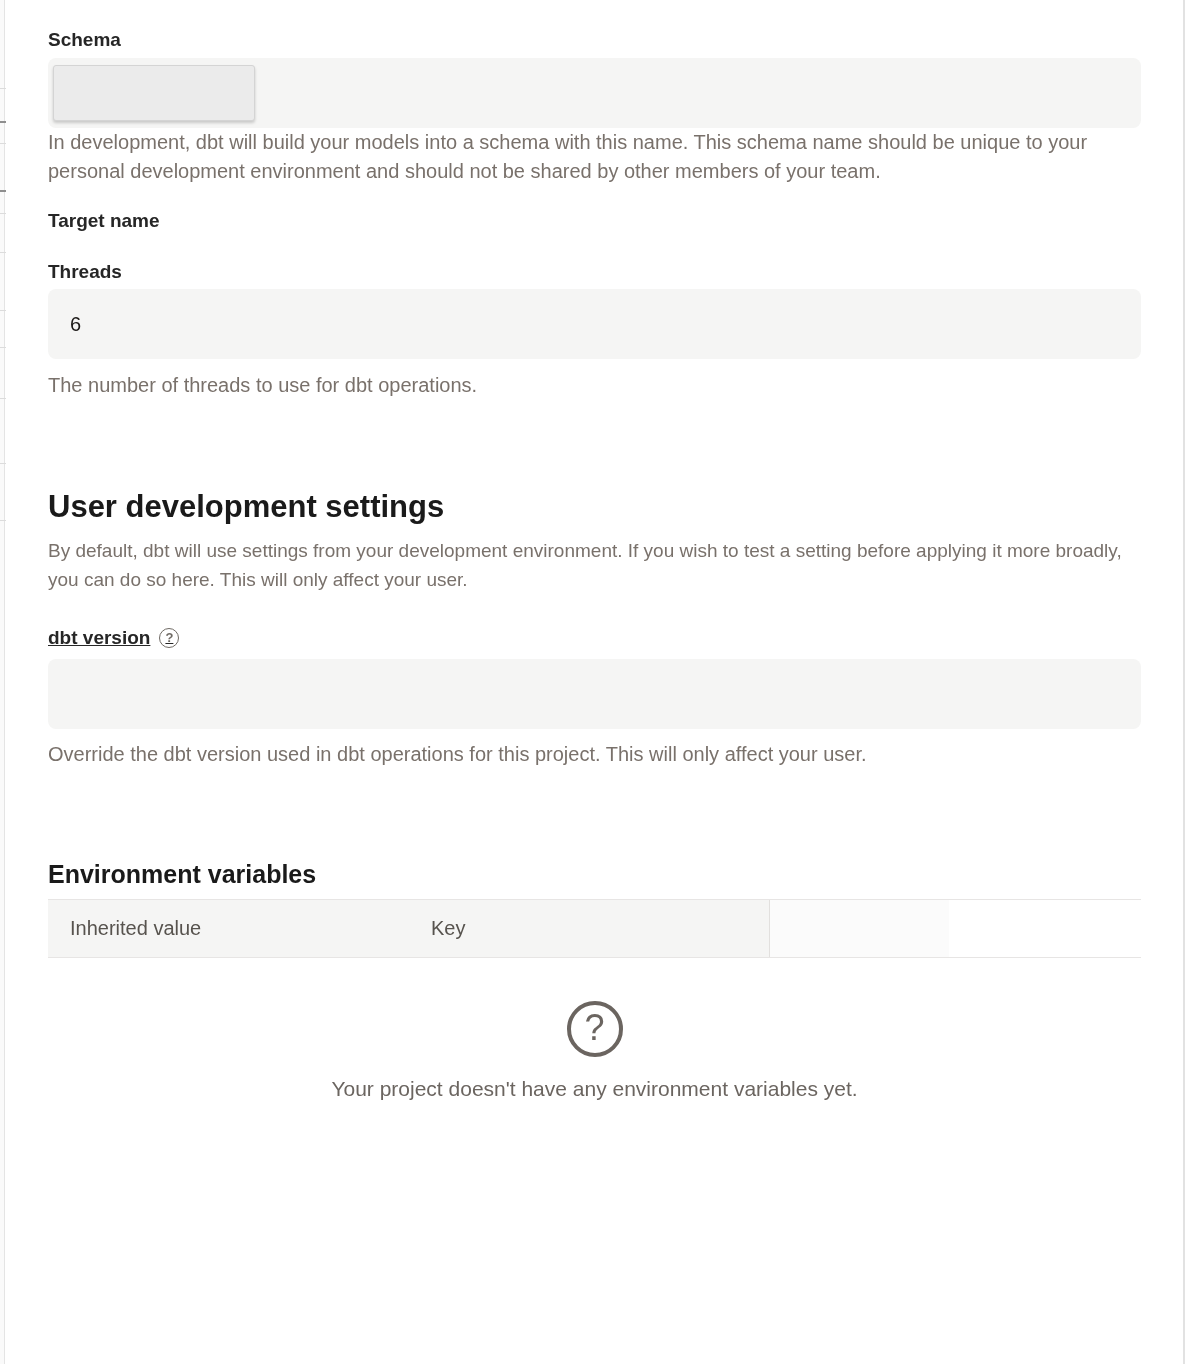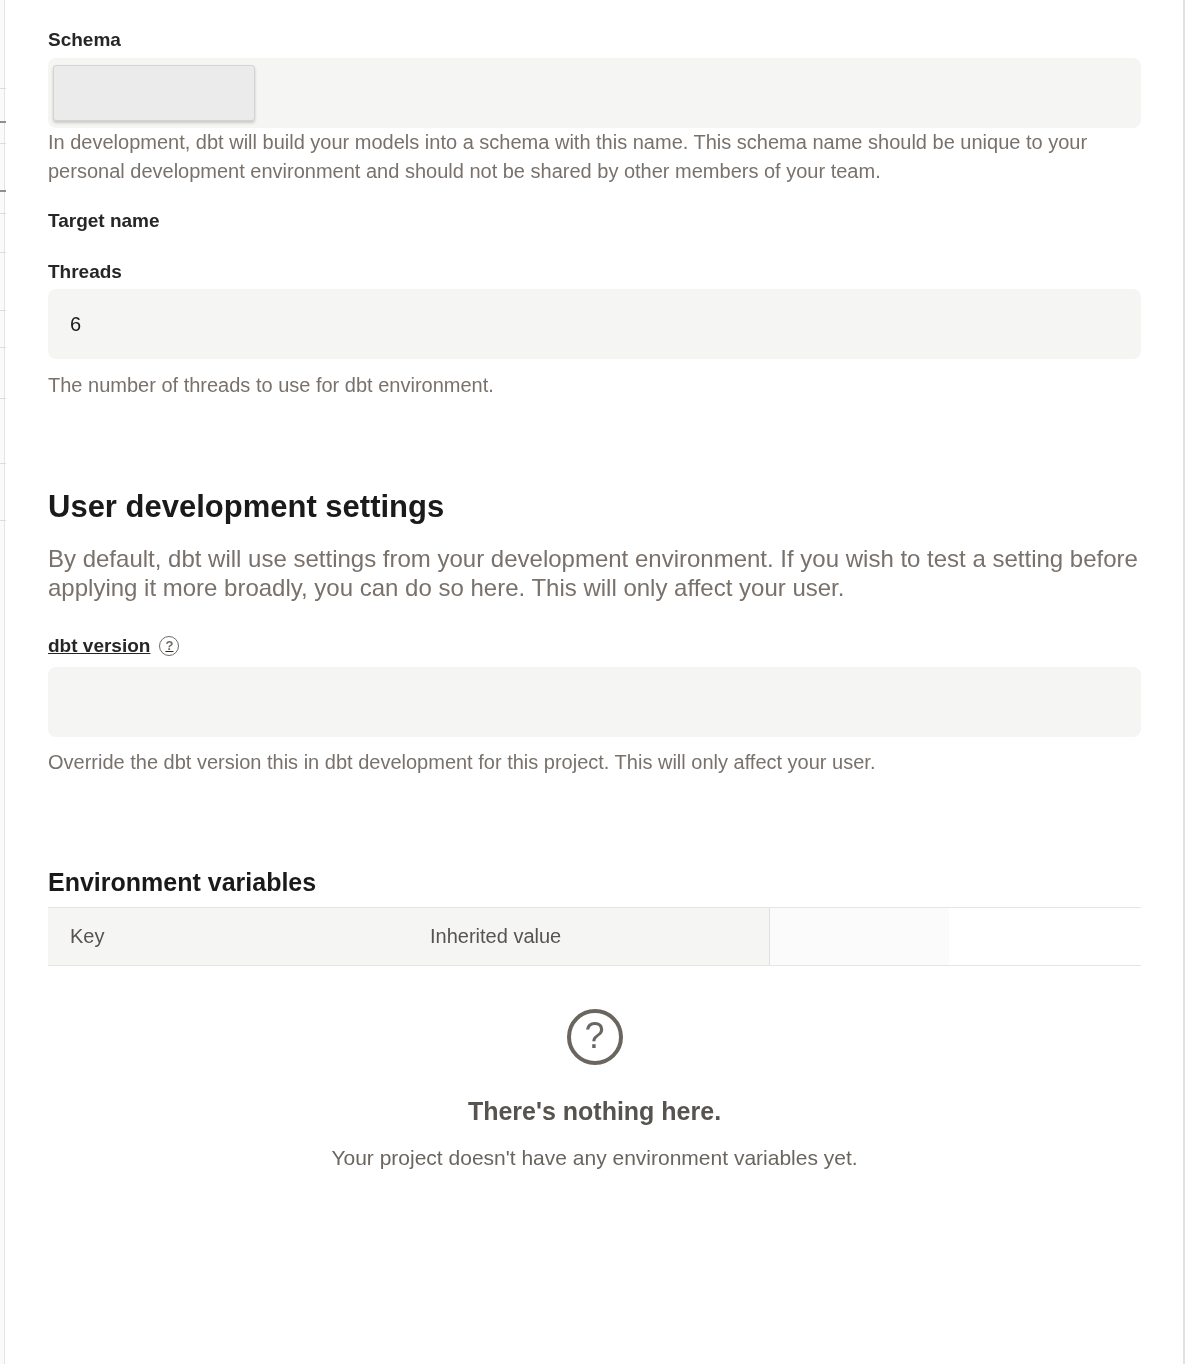--- a/index.html
+++ b/index.html
@@ -34,21 +34,21 @@
   .schema-group .help-text { width:1093px; }
 
   .tn-group { margin-top:23px; }
   .tn-group .input-box { margin-top:5px; }
 
   .th-group { margin-top:28px; }
   .th-group .input-box { margin-top:6px; }
   .th-group .help-text { margin-top:12px; }
 
   .h1 { margin-top:90px; font-size:31px; font-weight:700; color:#1a1a1a; line-height:34px; }
-  .section-desc { margin-top:20px; font-size:24px; color:#79716b; line-height:29px; width:1093px; }
+  .section-desc { margin-top:12px; font-size:19px; color:#79716b; line-height:29px; width:1093px; }
 
   .dbtv-label-row { margin-top:32px; display:flex; align-items:center; gap:9px;text-decoration:underline; }
   .q-icon { width:20px; height:20px; border:1.5px solid #6f6a64; border-radius:50%;
     display:flex; align-items:center; justify-content:center; font-size:13px;
     color:#6f6a64; font-weight:700; line-height:1; }
   .dbtv-input { margin-top:10px; }
   .dbtv-help { margin-top:11px; }
 
   .h2 { margin-top:91px; font-size:25px; font-weight:700; color:#1a1a1a; line-height:28px; }
 
@@ -99,40 +99,39 @@
     <div class="help-text">In development, dbt will build your models into a schema with this name. This schema name should be unique to your personal development environment and should not be shared by other members of your team.</div>
   </div>
 
   <div class="tn-group">
     <div class="field-label">Target name</div>
   </div>
 
   <div class="th-group">
     <div class="field-label">Threads</div>
     <input class="input-box" type="text" readonly="" value="6" style="">
-    <div class="help-text">The number of threads to use for dbt environment.</div>
+    <div class="help-text">The number of threads to use for dbt operations.</div>
   </div>
 
   <div class="h1">User development settings</div>
   <div class="section-desc">By default, dbt will use settings from your development environment. If you wish to test a setting before applying it more broadly, you can do so here. This will only affect your user.</div>
 
   <div class="dbtv-label-row">
     <span class="field-label">dbt version</span>
     <span class="q-icon">?</span>
   </div>
   <input class="input-box dbtv-input" type="text" readonly="" value="" style="">
-  <div class="help-text dbtv-help">Override the dbt version this in dbt development for this project. This will only affect your user.</div>
+  <div class="help-text dbtv-help">Override the dbt version used in dbt operations for this project. This will only affect your user.</div>
 
   <div class="h2">Environment variables</div>
 
   <div class="ev-table">
+    <div class="ev-th c-inherited">Inherited value</div>
     <div class="ev-th c-key">Key</div>
-    <div class="ev-th c-inherited">Inherited value</div>
     <div class="ev-th c-actions"></div>
   </div>
 
   <div class="empty-state">
     <div class="empty-icon">?</div>
-    <div class="empty-title">There's nothing here.</div>
     <div class="empty-sub">Your project doesn't have any environment variables yet.</div>
   </div>
 
 </div>
 
 </body></html>

